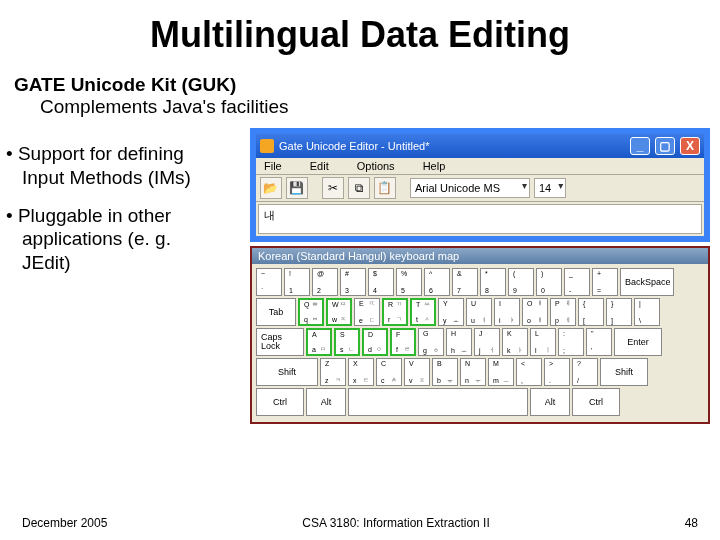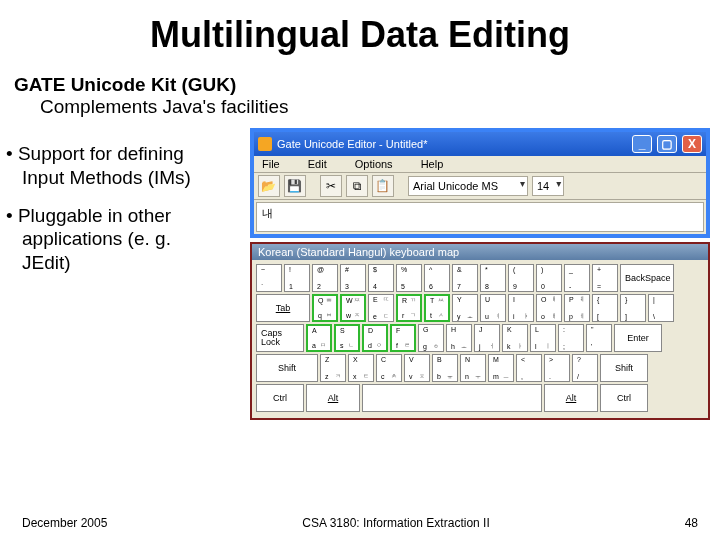--- a/index.html
+++ b/index.html
@@ -19,21 +19,21 @@
   .bullet .line2 { margin-left: 16px; }
   .right-col { flex: 1; padding-right: 6px; }
   .footer {
     position: absolute; bottom: 10px; left: 0; right: 0;
     display: flex; justify-content: space-between;
     font-size: 12px; padding: 0 22px;
   }
 
   
   .win {
-    border: 4px solid #3b82f6; background: #ece9d8;
+    border: 6px solid #3b82f6; background: #ece9d8;
     font-size: 11px; width: 460px;
   }
   .titlebar {
     background: linear-gradient(#3b7ae6, #1a57c8);
     color: #fff; height: 24px; display: flex; align-items: center;
     padding: 0 4px; gap: 5px;
   }
   .titlebar .spacer { flex: 1; }
   .winbtn {
     width: 20px; height: 18px; border: 1px solid #fff; border-radius: 3px;
@@ -78,21 +78,21 @@
   .krow { display: flex; gap: 2px; margin-bottom: 2px; }
   .key {
     border: 1px solid #888; background: #fff; height: 28px;
     font-size: 7px; padding: 1px 4px; display: flex; flex-direction: column;
     justify-content: space-between; line-height: 1; position: relative;
   }
   .key .top { display: flex; justify-content: space-between; }
   .key .bot { display: flex; justify-content: space-between; }
   .key.wide span { align-self: center; font-size: 9px; margin: auto; }
   .key.hl { border: 2px solid #2fb82f; }
-  .w1 { width: 26px; } .w15 { width: 54px; text-decoration: underline; } .w175 { width: 48px; }
+  .w1 { width: 26px; } .w15 { width: 40px; } .w175 { width: 48px; }
   .w2 { width: 54px; } .w225 { width: 62px; } .w7 { width: 180px; }
   .w-enter { width: 48px; }
   .key .sm { font-size: 6px; color: #555; }
 
   .app-icon {
     width: 14px; height: 14px; background: #f5a623; border-radius: 2px;
     display: inline-block;
   }
 </style>
 </head>

